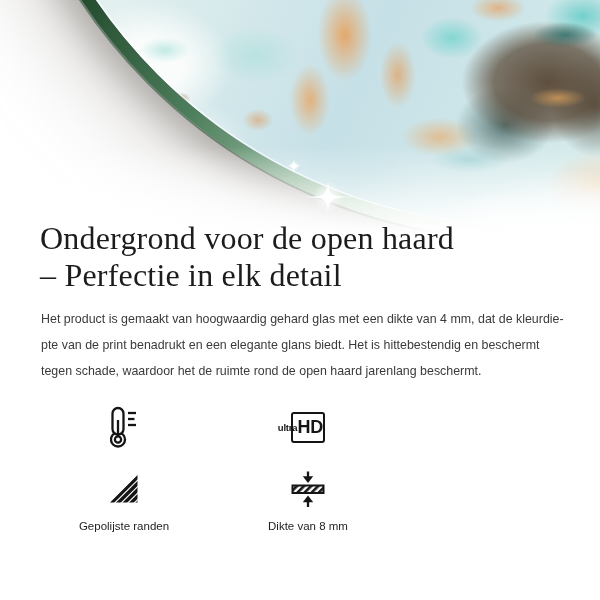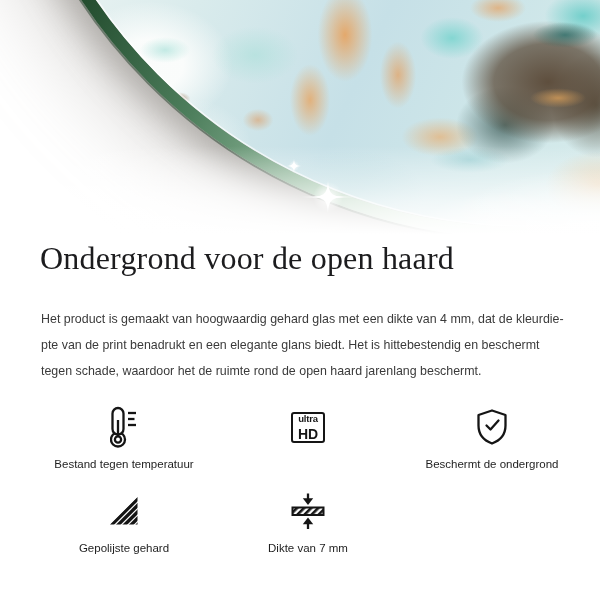--- a/index.html
+++ b/index.html
@@ -45,41 +45,41 @@
   }
   .edge-svg{position:absolute;inset:0;}
   .fade{
     position:absolute;inset:0;
     background:
       radial-gradient(180px 70px at 590px 225px, rgba(255,255,255,0.9), rgba(255,255,255,0) 80%),
       linear-gradient(to bottom, rgba(255,255,255,0) 58%, rgba(255,255,255,0.70) 80%, #ffffff 93%);
   }
   
   .heading{
-    position:absolute;left:40px;top:240px;margin:0;
+    position:absolute;left:40px;top:220px;margin:0;
     font-family:"Liberation Serif","DejaVu Serif",serif;
     font-weight:400;font-size:32px;line-height:37px;color:#1c1c1e;letter-spacing:0.2px;
   }
   .heading span{display:block;white-space:nowrap;}
   .desc{position:absolute;left:41px;top:306px;font-size:13.5px;line-height:26px;color:#3a3a3a;}
   .desc-line{white-space:nowrap;transform:scaleX(0.92);transform-origin:0 50%;}
   
   .features{position:absolute;left:34px;top:405px;width:552px;}
   .feat-row{display:flex;}
   .feat-row + .feat-row{margin-top:18px;}
   .feat{width:180px;display:flex;flex-direction:column;align-items:center;}
   .feat + .feat{margin-left:4px;}
   .icon-wrap{height:44px;display:flex;align-items:center;justify-content:center;}
   .feat-label{margin-top:8px;font-size:11.5px;line-height:14px;color:#1e1e1e;text-align:center;white-space:nowrap;}
   .uhd-box{
     width:34px;height:31px;border:2.5px solid #151515;border-radius:3px;box-sizing:border-box;
-    display:flex;flex-direction:column;align-items:center;justify-content:space-between;color:#151515;
+    display:flex;align-items:center;justify-content:flex-end;color:#151515;
   }
   .uhd-top{font-size:9.5px;line-height:9px;font-weight:700;letter-spacing:-0.2px;}
-  .uhd-bottom{font-size:14px;line-height:13px;font-weight:700;letter-spacing:-0.2px;}
+  .uhd-bottom{font-size:18px;line-height:13px;font-weight:700;letter-spacing:-0.2px;}
   svg .ln{stroke:#151515;stroke-width:2.3;fill:none;}
 </style>
 </head>
 <body>
 
 <div>
 
   <div class="hero">
     <div class="shadow s2"></div>
     <div class="shadow s1"></div>
@@ -109,20 +109,21 @@
       <g transform="translate(294,166) scale(0.45)">
         <circle r="12" fill="url(#glow)" opacity="0.9"></circle>
         <path d="M0 -16 C0.8 -3.6 3.6 -0.8 16 0 C3.6 0.8 0.8 3.6 0 16 C-0.8 3.6 -3.6 0.8 -16 0 C-3.6 -0.8 -0.8 -3.6 0 -16 Z" fill="#fff"></path>
       </g>
     </svg>
     <div class="fade"></div>
   </div>
 
   <h1 class="heading">
     <span>Ondergrond voor de open haard</span>
+    <span>– Perfectie in elk detail</span>
   </h1>
 
   <div class="desc">
     <div class="desc-line">Het product is gemaakt van hoogwaardig gehard glas met een dikte van 4 mm, dat de kleurdie-</div>
     <div class="desc-line">pte van de print benadrukt en een elegante glans biedt. Het is hittebestendig en beschermt</div>
     <div class="desc-line">tegen schade, waardoor het de ruimte rond de open haard jarenlang beschermt.</div>
   </div>
 
   <div class="features">
     <div class="feat-row">
@@ -132,41 +133,31 @@
           <svg width="28" height="42" viewBox="0 0 28 42">
             <circle class="ln" cx="8" cy="33.5" r="7"></circle>
             <rect x="2.5" y="2" width="11" height="26.5" rx="5.5" fill="#ffffff" stroke="#151515" stroke-width="2.3"></rect>
             <line class="ln" x1="8" y1="14" x2="8" y2="30" stroke-width="2"></line>
             <circle class="ln" cx="8" cy="33.5" r="3.1" stroke-width="2"></circle>
             <line class="ln" x1="18" y1="7" x2="26" y2="7" stroke-width="2"></line>
             <line class="ln" x1="18" y1="13" x2="24.5" y2="13" stroke-width="2"></line>
             <line class="ln" x1="18" y1="19" x2="26" y2="19" stroke-width="2"></line>
           </svg>
         </div>
-        <div class="feat-label">Bestand tegen temperatuur</div>
       </div>
 
       <div class="feat">
         <div class="icon-wrap">
           <div class="uhd-box">
             <span class="uhd-top">ultra</span>
             <span class="uhd-bottom">HD</span>
           </div>
         </div>
       </div>
 
-      <div class="feat">
-        <div class="icon-wrap">
-          <svg width="34" height="38" viewBox="0 0 34 38">
-            <path class="ln" d="M17 2.5 L30.5 7 V17.5 C30.5 26.5 25 32.5 17 35.5 C9 32.5 3.5 26.5 3.5 17.5 V7 Z" stroke-linejoin="round"></path>
-            <path class="ln" d="M11.5 17.5 L15.5 21.5 L23.5 12.5" stroke-width="2.5" stroke-linecap="round" stroke-linejoin="round"></path>
-          </svg>
-        </div>
-        <div class="feat-label">Beschermt de ondergrond</div>
-      </div>
 
     </div>
     <div class="feat-row">
 
 
       <div class="feat">
         <div class="icon-wrap">
           <svg width="32" height="32" viewBox="0 0 32 32">
             <defs>
               <clipPath id="triClip">
@@ -175,36 +166,36 @@
             </defs>
             <g clip-path="url(#triClip)" stroke="#151515" stroke-width="3.4">
               <path d="M33.5 0 L0 33.5"></path>
               <path d="M40 0 L0 40"></path>
               <path d="M46.5 0 L0 46.5"></path>
               <path d="M53 0 L0 53"></path>
               <path d="M59.5 0 L0 59.5"></path>
             </g>
           </svg>
         </div>
-        <div class="feat-label">Gepolijste gehard</div>
+        <div class="feat-label">Gepolijste randen</div>
       </div>
 
       <div class="feat">
         <div class="icon-wrap">
           <svg width="36" height="38" viewBox="0 0 36 38">
             <defs>
               <pattern id="hatch" patternUnits="userSpaceOnUse" width="5" height="5" patternTransform="rotate(45)">
                 <rect width="2.6" height="5" fill="#151515"></rect>
               </pattern>
             </defs>
             <line class="ln" x1="18" y1="1.5" x2="18" y2="7" stroke-width="2.4"></line>
             <polygon points="12.8,6.2 23.2,6.2 18,13" fill="#151515"></polygon>
             <rect x="2.5" y="15.5" width="31" height="7.5" fill="url(#hatch)" stroke="#151515" stroke-width="2"></rect>
             <polygon points="12.8,32.3 23.2,32.3 18,25.5" fill="#151515"></polygon>
             <line class="ln" x1="18" y1="31.5" x2="18" y2="37" stroke-width="2.4"></line>
           </svg>
         </div>
-        <div class="feat-label">Dikte van 7 mm</div>
+        <div class="feat-label">Dikte van 8 mm</div>
       </div>
 
     </div>
   </div>
 </div>
 
 </body></html>

